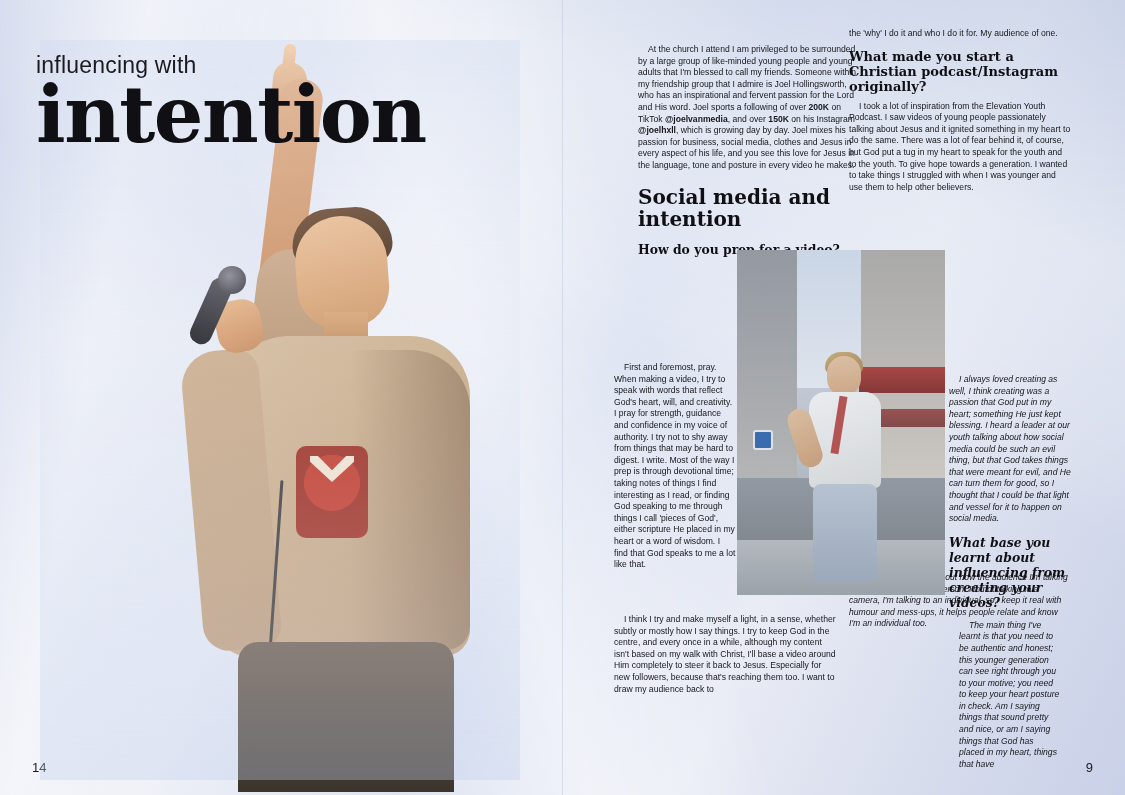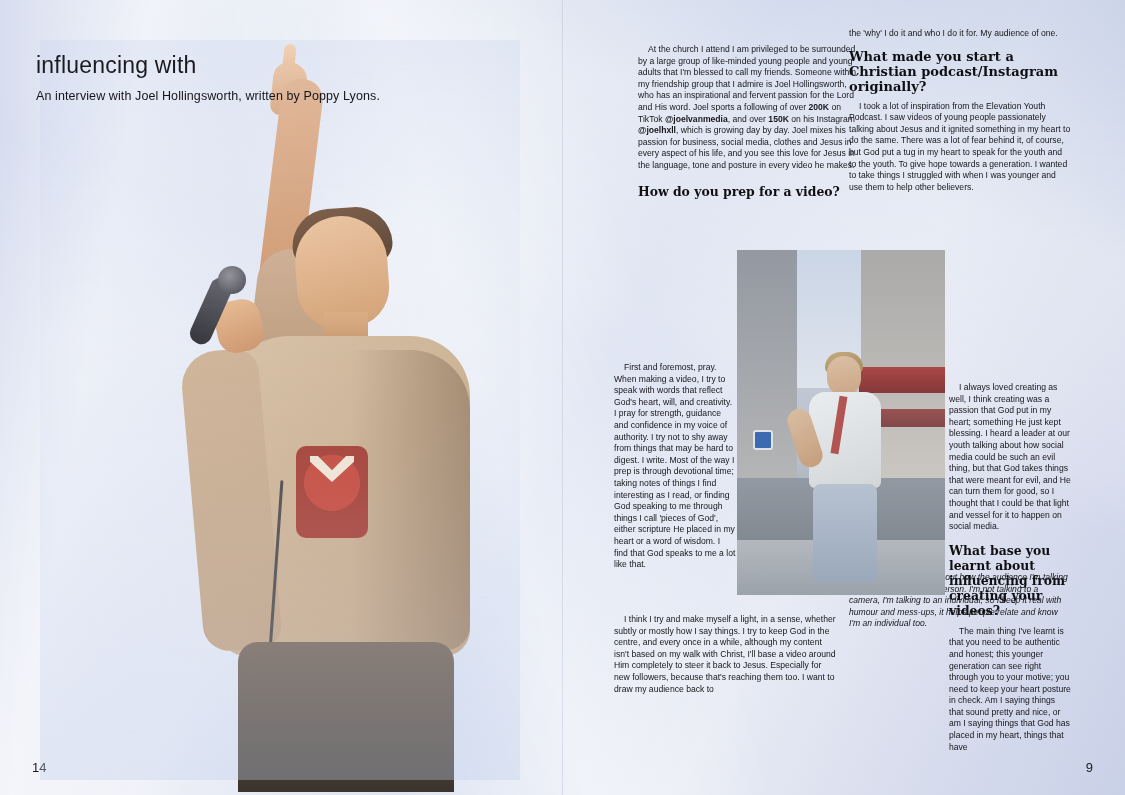--- a/index.html
+++ b/index.html
@@ -335,26 +335,27 @@
     font-family: "Liberation Sans", sans-serif;
     font-size: 8.6px;
     line-height: 11.6px;
     color: #16161a;
   }
 
   
   .col-narrow {
     position: absolute;
     left: 949px;
-    top: 382px;
+    top: 374px;
     width: 122px;
     font-family: "Liberation Sans", sans-serif;
     font-size: 8.6px;
     line-height: 11.6px;
     color: #16161a;
+    font-style: italic;
   }
 
   
   .street-photo {
     position: absolute;
     left: 737px;
     top: 250px;
     width: 208px;
     height: 345px;
     overflow: hidden;
@@ -456,31 +457,32 @@
         <div class="mic-body"></div>
         <div class="mic-head"></div>
         <div class="cable"></div>
         <div class="legs"></div>
       </div>
       <div class="photo-overlay"></div>
     </div>
 
     <div class="title-block">
       <div class="title-kicker">influencing with</div>
-      <div class="title-sub">An interview with Joel Hollingsworth, written by Poppy Lyons.</div>
+      <div class="title-main">intention</div>
     </div>
 
     <div class="folio folio-left">14</div>
   </div>
 
   <div class="page-right"></div>
 
   <div class="col col-1">
     <p><span>At the church I attend I am privileged to be surrounded by a large group of like-minded young people and young adults that I'm blessed to call my friends. Someone within my friendship group that I admire is Joel Hollingsworth, who has an inspirational and fervent passion for the Lord and His word. Joel sports a following of over </span><b>200K</b><span> on TikTok </span><b>@joelvanmedia</b><span>, and over </span><b>150K</b><span> on his Instagram </span><b>@joelhxll</b><span>, which is growing day by day. Joel mixes his passion for business, social media, clothes and Jesus in every aspect of his life, and you see this love for Jesus in the language, tone and posture in every video he makes.</span></p>
 
+    <div class="h-serif sect-title">Social media and intention</div>
 
     <div class="h-serif q-head">How do you prep for a video?</div>
   </div>
 
   <div class="block" style="left:614px; top:362px; width:122px;">
     <p style="text-indent:10px;margin:0;">First and foremost, pray. When making a video, I try to speak with words that reflect God's heart, will, and creativity. I pray for strength, guidance and confidence in my voice of authority. I try not to shy away from things that may be hard to digest. I write. Most of the way I prep is through devotional time; taking notes of things I find interesting as I read, or finding God speaking to me through things I call 'pieces of God', either scripture He placed in my heart or a word of wisdom. I find that God speaks to me a lot like that.</p>
   </div>
 
   <div class="block" style="left:614px; top:614px; width:224px;">
     <p style="text-indent:10px;margin:0;">I think I try and make myself a light, in a sense, whether subtly or mostly how I say things. I try to keep God in the centre, and every once in a while, although my content isn't based on my walk with Christ, I'll base a video around Him completely to steer it back to Jesus. Especially for new followers, because that's reaching them too. I want to draw my audience back to</p>
@@ -489,21 +491,21 @@
   <div class="col col-2">
     <p style="text-indent:0;">the 'why' I do it and who I do it for. My audience of one.</p>
     <div class="h-serif subhead">What made you start a Christian podcast/Instagram originally?</div>
     <p>I took a lot of inspiration from the Elevation Youth Podcast. I saw videos of young people passionately talking about Jesus and it ignited something in my heart to do the same. There was a lot of fear behind it, of course, but God put a tug in my heart to speak for the youth and to the youth. To give hope towards a generation. I wanted to take things I struggled with when I was younger and use them to help other believers.</p>
 
   </div>
 
   <div class="col-narrow">
     <p style="text-indent:10px;margin:0 0 10px 0;">I always loved creating as well, I think creating was a passion that God put in my heart; something He just kept blessing. I heard a leader at our youth talking about how social media could be such an evil thing, but that God takes things that were meant for evil, and He can turn them for good, so I thought that I could be that light and vessel for it to happen on social media.</p>
     <div class="h-serif" style="font-size:12.4px; line-height:15px; margin:0 0 8px 0;">What base you learnt about influencing from creating your videos?</div>
-    <p style="text-indent:10px;margin:0;">The main thing I've learnt is that you need to be authentic and honest; this younger generation can see right through you to your motive; you need to keep your heart posture in check. Am I saying things that sound pretty and nice, or am I saying things that God has placed in my heart, things that have</p>
+    <p style="text-indent:10px;margin:10px;">The main thing I've learnt is that you need to be authentic and honest; this younger generation can see right through you to your motive; you need to keep your heart posture in check. Am I saying things that sound pretty and nice, or am I saying things that God has placed in my heart, things that have</p>
   </div>
 
   <div class="block" style="left:849px; top:572px; width:222px;font-style:italic;">
     <p style="text-indent:0;margin:0;">depth? I've learnt a lot about how the audience I'm talking to behind a screen is a person. I'm not talking to a camera, I'm talking to an individual, so I keep it real with humour and mess-ups, it helps people relate and know I'm an individual too.</p>
   </div>
 
   <div class="street-photo">
     <div class="sp-sky"></div>
     <div class="sp-bldg-l"></div>
     <div class="sp-bldg-r"></div>

